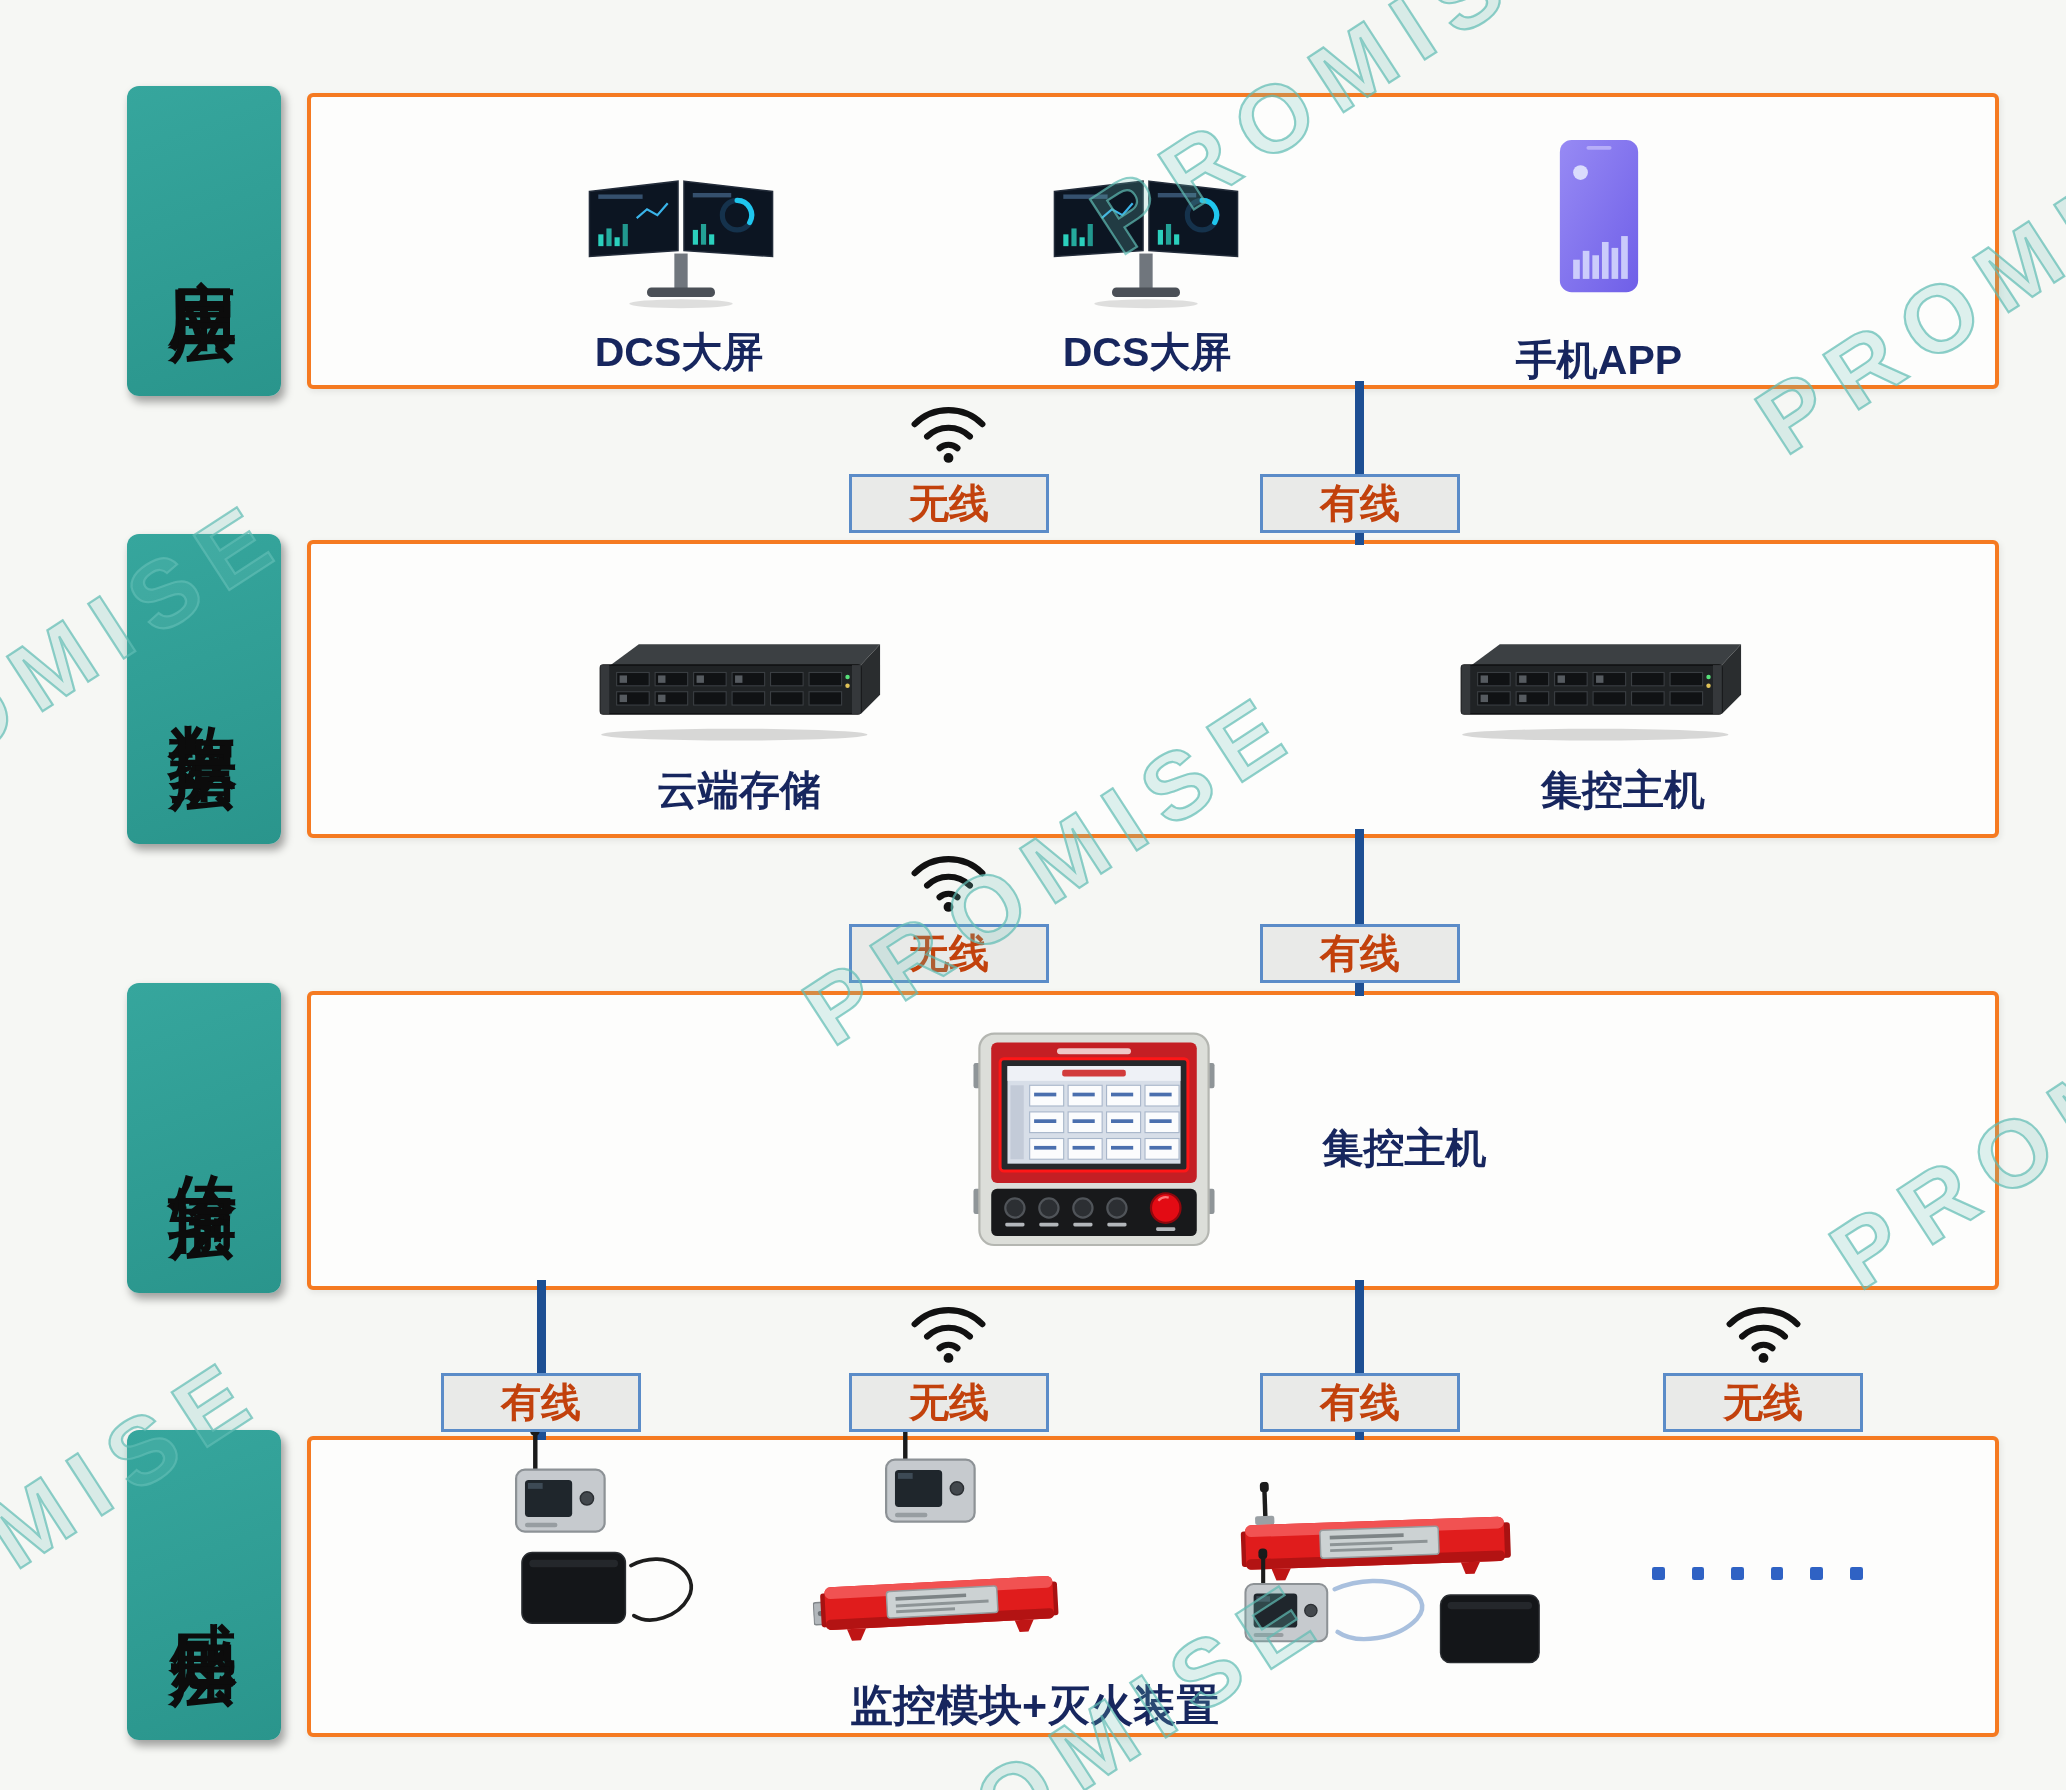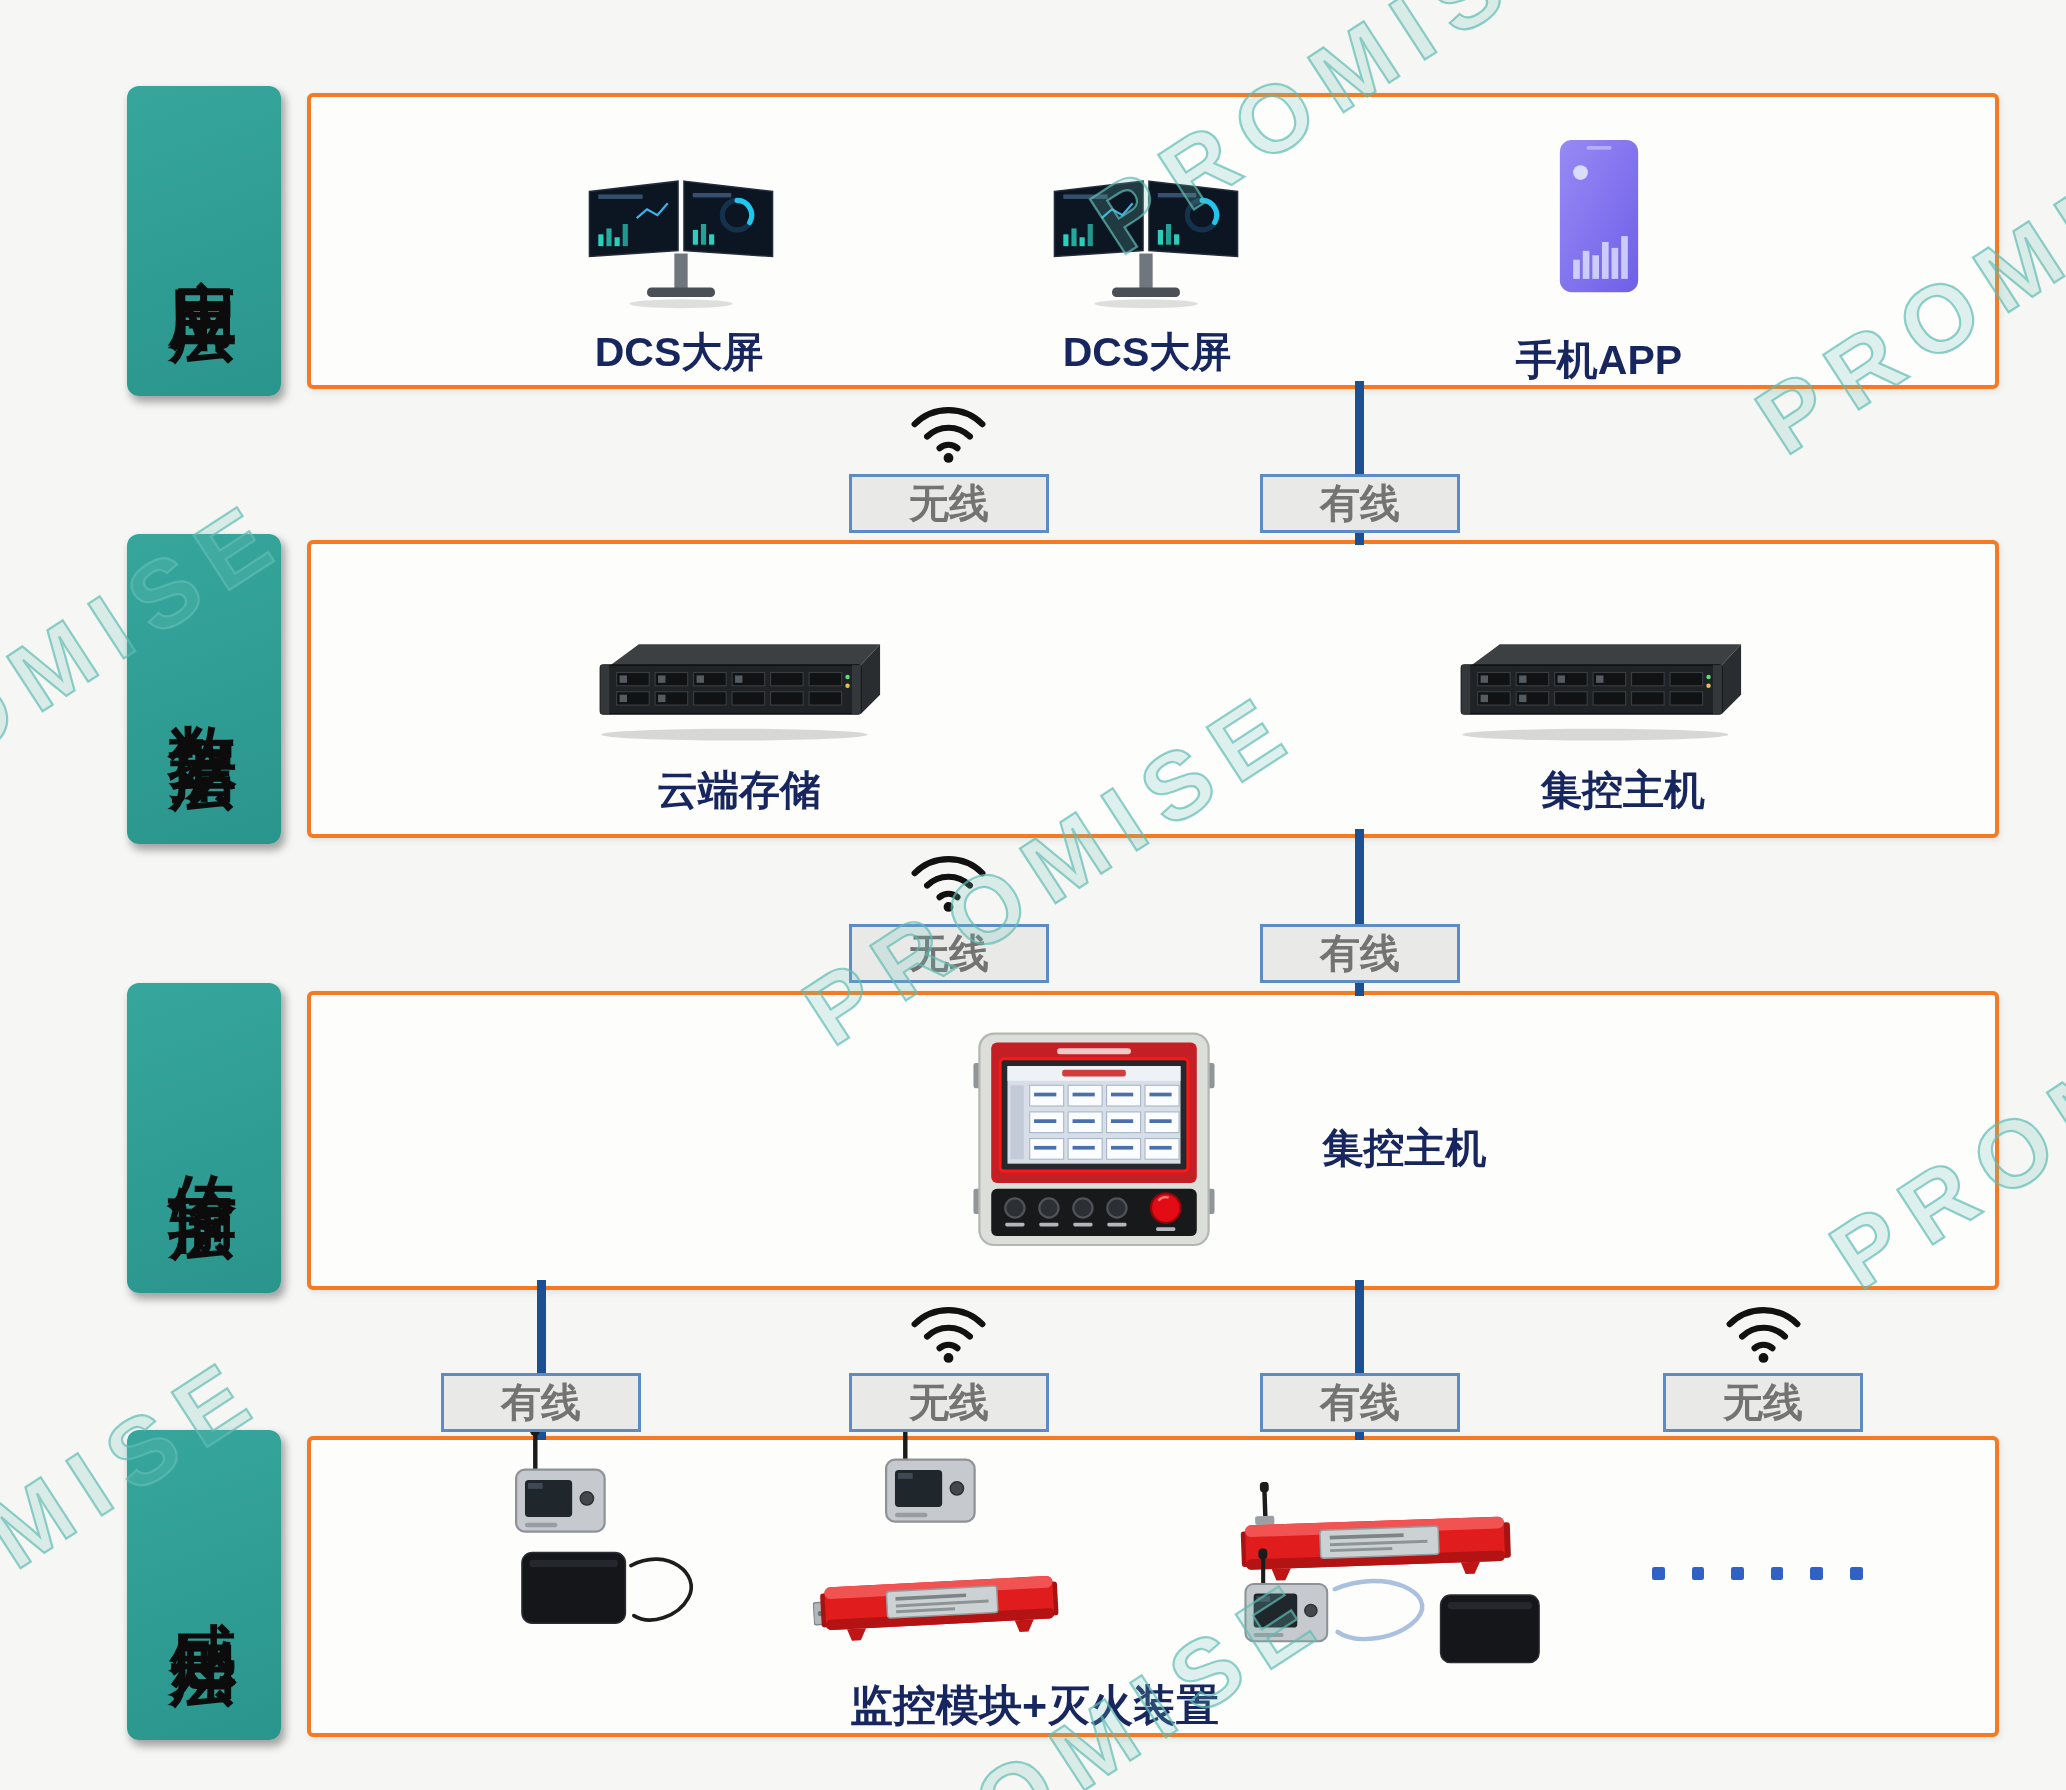--- a/index.html
+++ b/index.html
@@ -13,21 +13,21 @@
   
   .obox{position:absolute;left:307px;width:1684px;background:#fdfdfc;border:4.4px solid #f57a21;border-radius:6px;
         box-shadow:1.5px 2.2px 6px rgba(0,0,0,.07);z-index:1;}
 
   
   .line{position:absolute;width:9px;background:#1d4f93;z-index:2;}
 
   
   .conn{position:absolute;width:200px;height:59px;background:#e9eae8;border:3.7px solid #5b8cc8;
         display:flex;align-items:center;justify-content:center;z-index:5;box-sizing:border-box;}
-  .conn-label{font-size:40px;font-weight:700;color:#737373;}
+  .conn-label{font-size:40px;font-weight:700;color:#c2410c;}
 
   .wifi{position:absolute;z-index:4;}
 
   .dev{position:absolute;z-index:3;}
   .dev-label{position:absolute;z-index:3;font-size:41px;font-weight:700;color:#17265e;text-align:center;}
 
   .dots{position:absolute;display:flex;gap:27px;z-index:3;}
   .dot{width:12.6px;height:12.6px;background:#2f62c4;border-radius:2.2px;}
 
   

